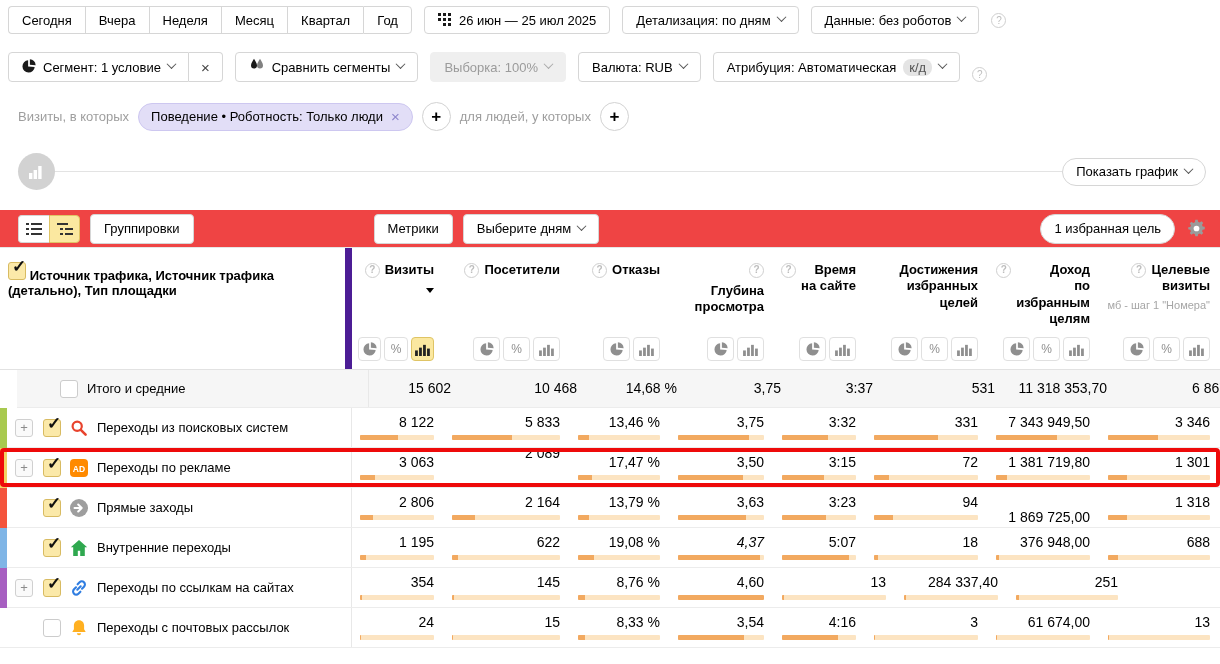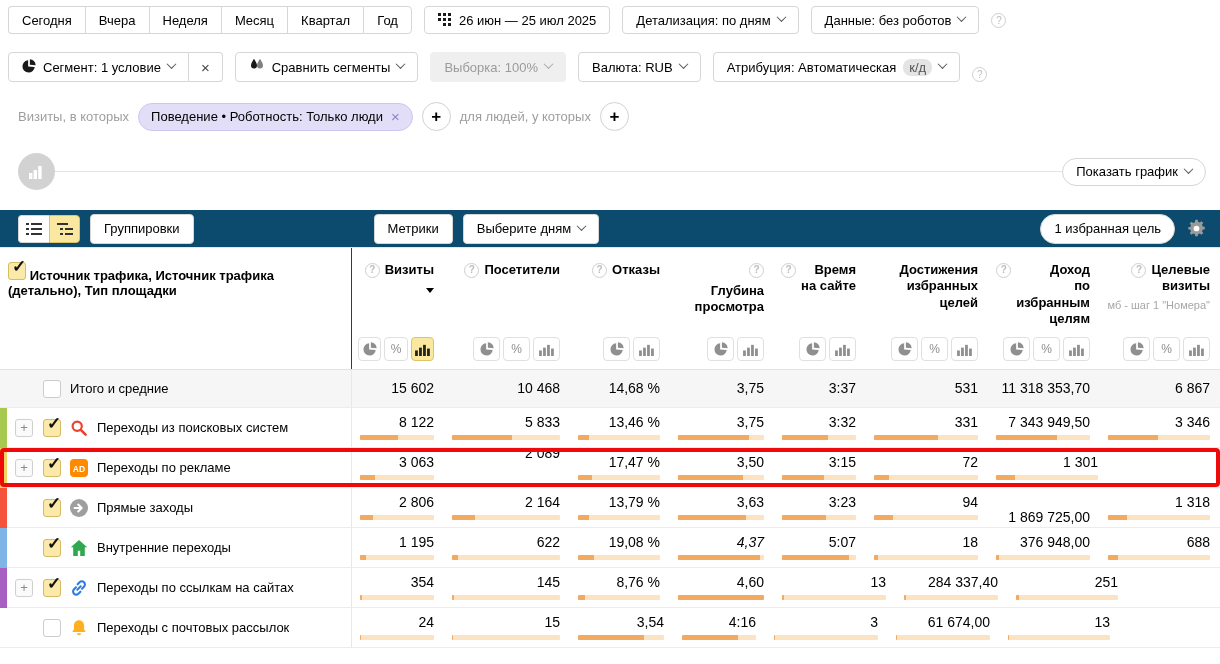--- a/index.html
+++ b/index.html
@@ -40,53 +40,53 @@
   .plus-btn { width:29px; height:29px; border-radius:50%; border:1px solid #d2d2d2; background:#fff;
     font-size:17px; font-weight:bold; display:inline-flex; align-items:center; justify-content:center; cursor:pointer; }
 
   
   .chartstrip { display:flex; align-items:center; padding:22px 14px 0 18px; }
   .chart-circle { width:37px; height:37px; border-radius:50%; background:#d2d2d2; flex:none;
     display:flex; align-items:center; justify-content:center; }
   .chart-line { flex:1; height:1px; background:#e3e3e3; }
 
   
-  .tabletoolbar { margin-top:20px; background:#0c4a6e; border-bottom:1px solid #e6e6e6;
+  .tabletoolbar { margin-top:20px; background:#ef4444; border-bottom:1px solid #e6e6e6;
     height:38px; display:flex; align-items:center; padding:0 14px 0 18px; gap:10px; }
   .view-toggle { display:flex; }
   .vt-btn { width:31px; height:28px; border:1px solid #d6d6d6; background:#fff;
     display:flex; align-items:center; justify-content:center; cursor:pointer; }
   .vt-btn:first-child { border-radius:4px 0 0 4px; border-right:none; }
   .vt-btn:last-child { border-radius:0 4px 4px 0; }
   .vt-btn.sel { background:#fbe8a0; border-color:#dfc465; }
   .tt-spacer { width:160px; }
   .tt-right { margin-left:auto; display:flex; align-items:center; gap:12px; }
 
   
   .thead { display:flex; border-bottom:1px solid #e2e2e2; }
-  .label-col { width:352px; flex:none; border-right:1px solid #4c1d95; padding:14px 10px 0 8px; }
+  .label-col { width:352px; flex:none; border-right:7px solid #4c1d95; padding:14px 10px 0 8px; }
   .label-col b { font-size:13px; }
   .metric-col { flex:none; display:flex; flex-direction:column; justify-content:space-between;
     padding:14px 10px 8px 6px; text-align:right; }
   .mc-label { font-weight:bold; font-size:13px; line-height:1.25;
     display:flex; justify-content:flex-end; gap:5px; align-items:flex-start; flex-wrap:wrap; }
   .mc-label .txt { white-space:pre-line; }
   .sort-tri { width:0; height:0; border-left:4px solid transparent; border-right:4px solid transparent;
     border-top:5px solid #000; margin:5px 0 0 2px; }
   .mc-sub { color:#a6a6a6; font-size:11px; line-height:1.3; margin-top:3px; }
   .toggles { display:flex; justify-content:flex-end; gap:3px; margin-top:10px; }
   .toggle { width:27px; height:24px; border:1px solid #e0e0e0; border-radius:4px; background:#fff;
     display:flex; align-items:center; justify-content:center; cursor:pointer; color:#8f8f8f; }
   .toggle svg * { fill:#8f8f8f; }
   .toggle .pct { font-size:12px; color:#8f8f8f; }
   .toggle.sel { background:#fbe8a0; border-color:#dfc465; }
   .toggle.sel svg * { fill:#222; }
 
   .trow { display:flex; height:40px; border-bottom:1px solid #ececec; position:relative; background:#fff; }
-  .trow.totals { background:#f6f6f6; height:38px; }
+  .trow.totals { background:#f6f6f6; height:38px;margin-left:17px; }
   .trow.hl::after { content:""; position:absolute; inset:0; border:4px solid var(--hl,#ee0a0a);
     border-radius:4px; pointer-events:none; z-index:6; }
   .lcell { width:352px; flex:none; border-right:1px solid #e8e8e8; display:flex; align-items:center;
     padding-left:14px; gap:9px; position:relative; }
   .stripe { position:absolute; left:0; top:0; bottom:-1px; width:7px; }
   .exp-slot { width:20px; flex:none; display:flex; justify-content:center; }
   .exp { width:18px; height:18px; border:1px solid #d0d0d0; border-radius:3px; background:#fafafa;
     color:#8b8b8b; font-size:13px; line-height:15px; text-align:center; cursor:pointer; }
   .cb { width:18px; height:18px; border:1px solid #ccc; border-radius:3px; background:#fff;
     position:relative; flex:none; cursor:pointer; display:inline-block; }
@@ -619,20 +619,26 @@
         <span class="bar-track">
           <span class="bar-fill" style="width: 57%; display: block;"></span>
         </span>
       </div>
       <div class="mcell" style="width: 122px;">
         <span class="num">72</span>
         <span class="bar-track">
           <span class="bar-fill" style="width: 14%; display: block;"></span>
         </span>
       </div>
+      <div class="mcell" style="width: 112px;">
+        <span class="num">1 381 719,80</span>
+        <span class="bar-track">
+          <span class="bar-fill" style="width: 12%; display: block;"></span>
+        </span>
+      </div>
       <div class="mcell" style="width: 120px;">
         <span class="num">1 301</span>
         <span class="bar-track">
           <span class="bar-fill" style="width: 19%; display: block;"></span>
         </span>
       </div>
     </div>
     <div class="trow">
       <div class="lcell">
         <span class="stripe" style="background: rgb(244, 84, 60);"></span>
@@ -834,20 +840,26 @@
         <span class="bar-track">
           <span class="bar-fill" style="width: 0.15%; display: block;"></span>
         </span>
       </div>
       <div class="mcell" style="width: 126px;">
         <span class="num">15</span>
         <span class="bar-track">
           <span class="bar-fill" style="width: 0.14%; display: block;"></span>
         </span>
       </div>
+      <div class="mcell" style="width: 100px;">
+        <span class="num">8,33 %</span>
+        <span class="bar-track">
+          <span class="bar-fill" style="width: 8%; display: block;"></span>
+        </span>
+      </div>
       <div class="mcell" style="width: 104px;">
         <span class="num">3,54</span>
         <span class="bar-track">
           <span class="bar-fill" style="width: 77%; display: block;"></span>
         </span>
       </div>
       <div class="mcell" style="width: 92px;">
         <span class="num">4:16</span>
         <span class="bar-track">
           <span class="bar-fill" style="width: 75%; display: block;"></span>

